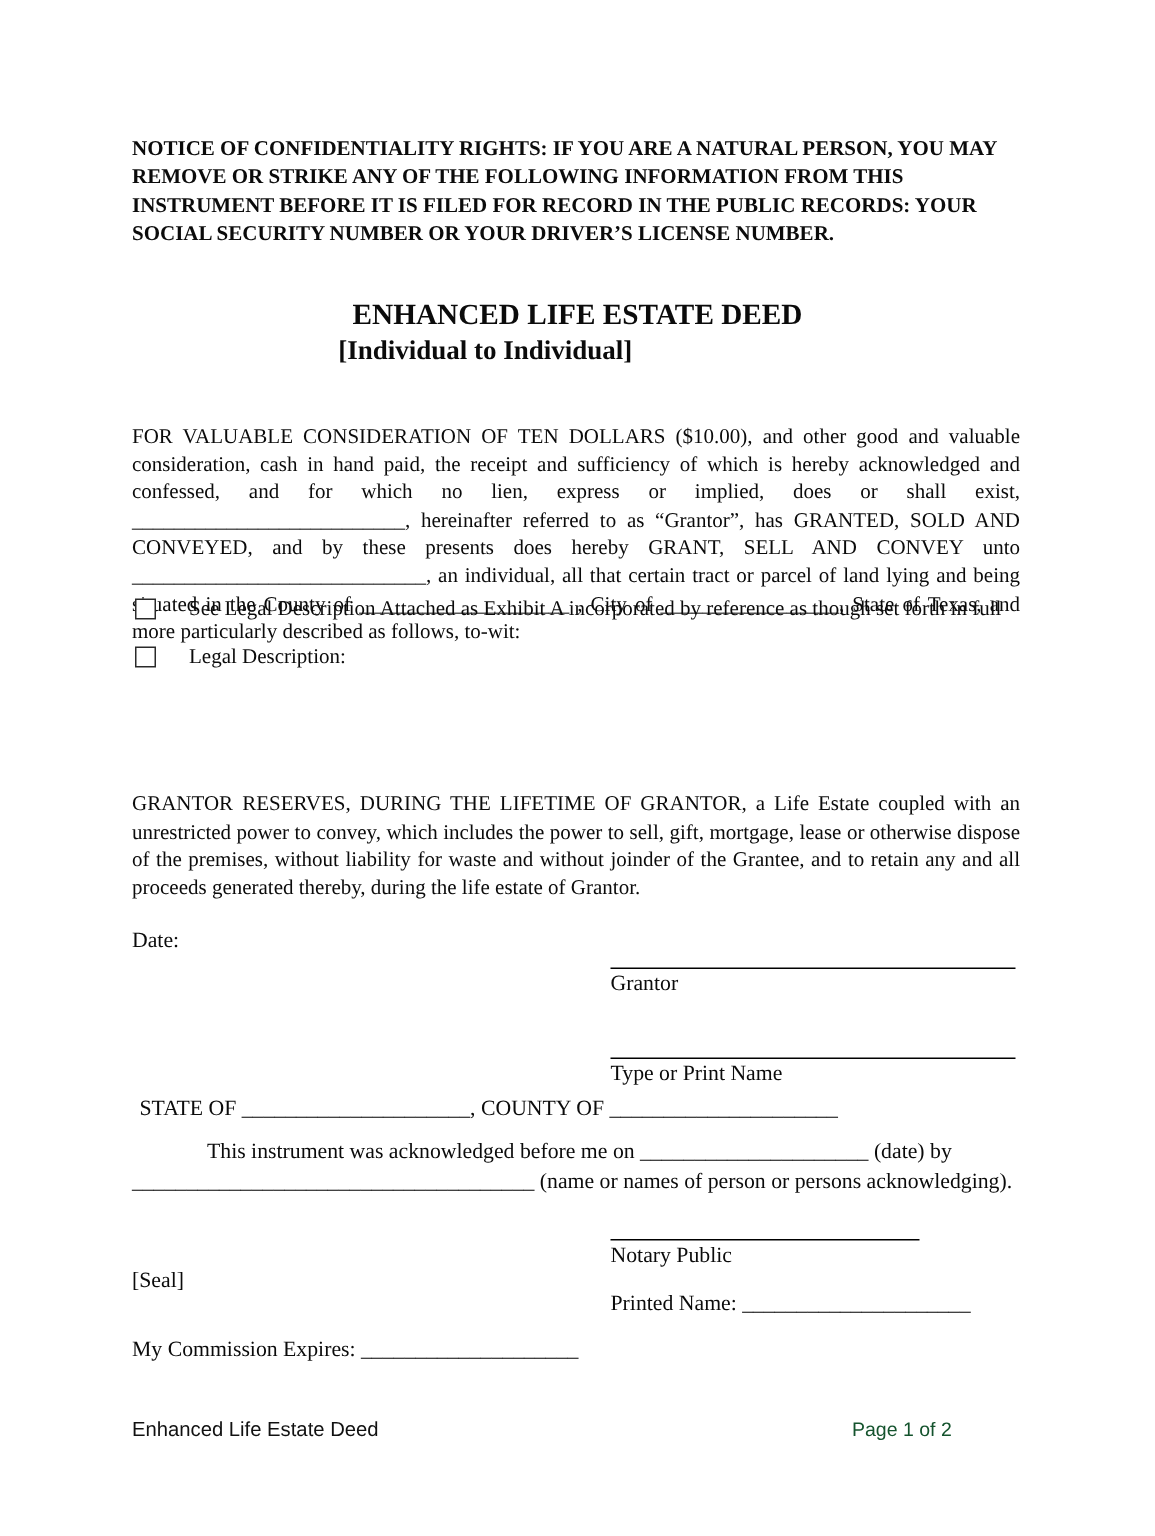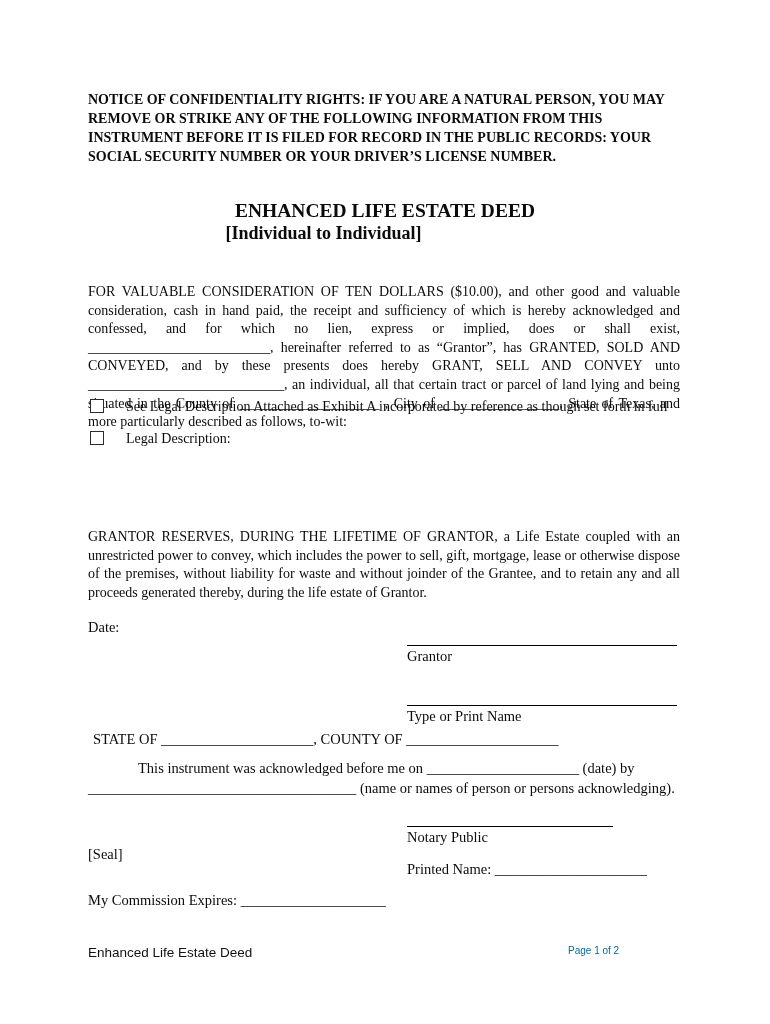--- a/index.html
+++ b/index.html
@@ -76,21 +76,21 @@
   .seal-label      { left:88px;  top:846px; font-size:14.5px; }
   .printed-name    { left:407px; top:861px; font-size:14.5px; white-space:nowrap; }
   .commission-line { left:88px;  top:892px; font-size:14.5px; white-space:nowrap; }
 
   .footer-left {
     left:88px; top:945px;
     font-family:"Liberation Sans", sans-serif; font-size:13.5px; color:#111;
   }
   .footer-right {
     left:568px; top:945px;
-    font-family:"Liberation Sans", sans-serif; font-size:10px; color:#0369a1;
+    font-family:"Liberation Sans", sans-serif; font-size:13px; color:#14532d;
   }
 </style>
 </head>
 <body>
 
 <div class="page">
 
   <div class="abs notice">NOTICE OF CONFIDENTIALITY RIGHTS: IF YOU ARE A NATURAL PERSON, YOU MAY REMOVE OR STRIKE ANY OF THE FOLLOWING INFORMATION FROM THIS INSTRUMENT BEFORE IT IS FILED FOR RECORD IN THE PUBLIC RECORDS: YOUR SOCIAL SECURITY NUMBER OR YOUR DRIVER’S LICENSE NUMBER.</div>
 
   <div class="abs title">ENHANCED LIFE ESTATE DEED</div>

